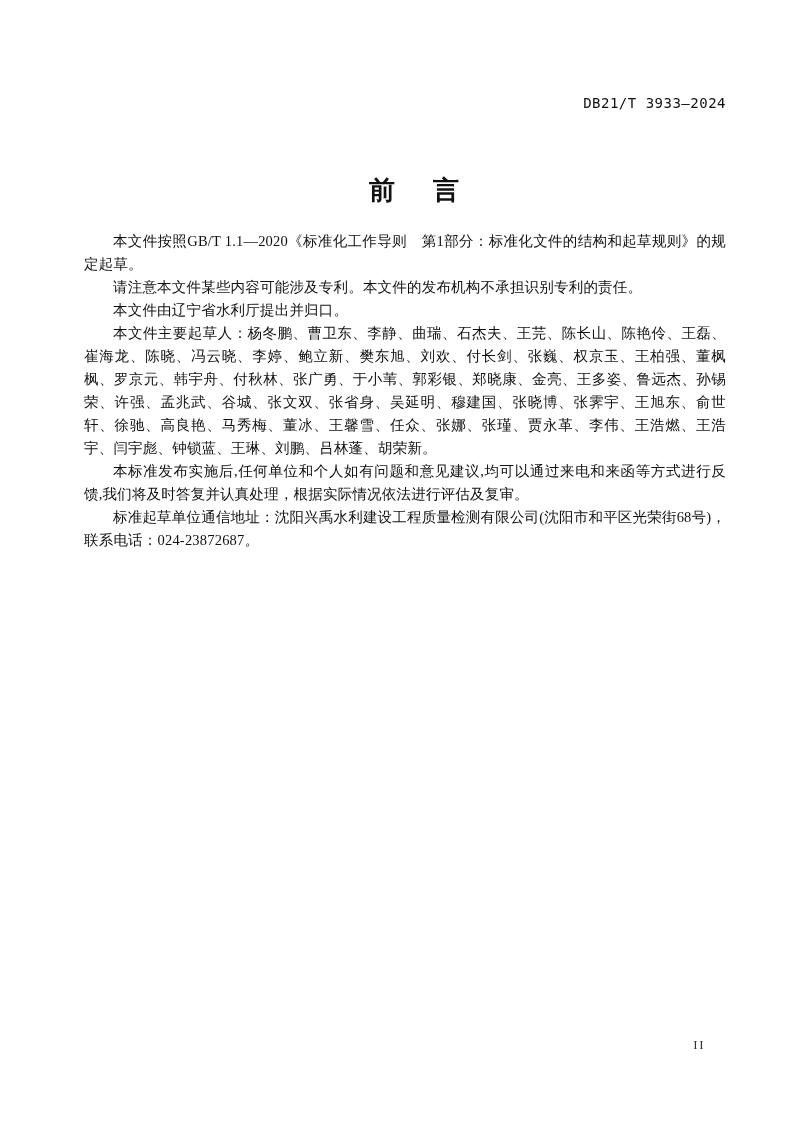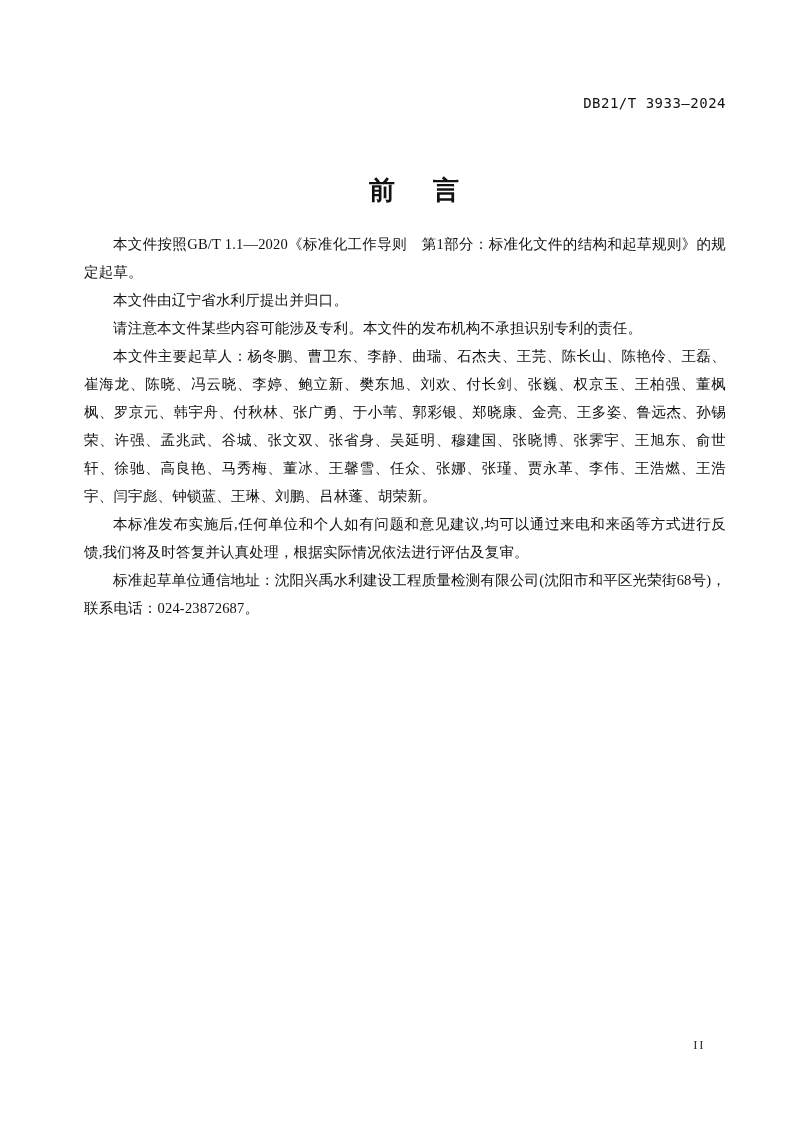--- a/index.html
+++ b/index.html
@@ -38,21 +38,21 @@
     font-size: 26px;
     letter-spacing: 6px;
     color: #111;
   }
   .body-text {
     position: absolute;
     top: 230px;
     left: 84px;
     width: 642px;
     font-size: 14.5px;
-    line-height: 28px;
+    line-height: 23px;
     letter-spacing: 0.2px;
     text-align: justify;
     color: #111;
   }
   .body-text p {
     margin: 0;
     padding: 0;
     text-indent: 2em;
   }
   .page-number {
@@ -70,22 +70,22 @@
 <body>
 
 <div class="page">
 
   <div class="header-code">DB21/T 3933—2024</div>
 
   <h1 class="doc-title">前　言</h1>
 
   <div class="body-text">
     <p>本文件按照GB/T 1.1—2020《标准化工作导则　第1部分：标准化文件的结构和起草规则》的规定起草。</p>
+    <p>请注意本文件某些内容可能涉及专利。本文件的发布机构不承担识别专利的责任。</p>
     <p>本文件由辽宁省水利厅提出并归口。</p>
-    <p>请注意本文件某些内容可能涉及专利。本文件的发布机构不承担识别专利的责任。</p>
     <p>本文件主要起草人：杨冬鹏、曹卫东、李静、曲瑞、石杰夫、王芫、陈长山、陈艳伶、王磊、崔海龙、陈晓、冯云晓、李婷、鲍立新、樊东旭、刘欢、付长剑、张巍、权京玉、王柏强、董枫枫、罗京元、韩宇舟、付秋林、张广勇、于小苇、郭彩银、郑晓康、金亮、王多姿、鲁远杰、孙锡荣、许强、孟兆武、谷城、张文双、张省身、吴延明、穆建国、张晓博、张霁宇、王旭东、俞世轩、徐驰、高良艳、马秀梅、董冰、王馨雪、任众、张娜、张瑾、贾永革、李伟、王浩燃、王浩宇、闫宇彪、钟锁蓝、王琳、刘鹏、吕林蓬、胡荣新。</p>
     <p>本标准发布实施后,任何单位和个人如有问题和意见建议,均可以通过来电和来函等方式进行反馈,我们将及时答复并认真处理，根据实际情况依法进行评估及复审。</p>
     <p>标准起草单位通信地址：沈阳兴禹水利建设工程质量检测有限公司(沈阳市和平区光荣街68号)，联系电话：024-23872687。</p>
   </div>
 
   <div class="page-number">II</div>
 
 </div>
 
 </body></html>

